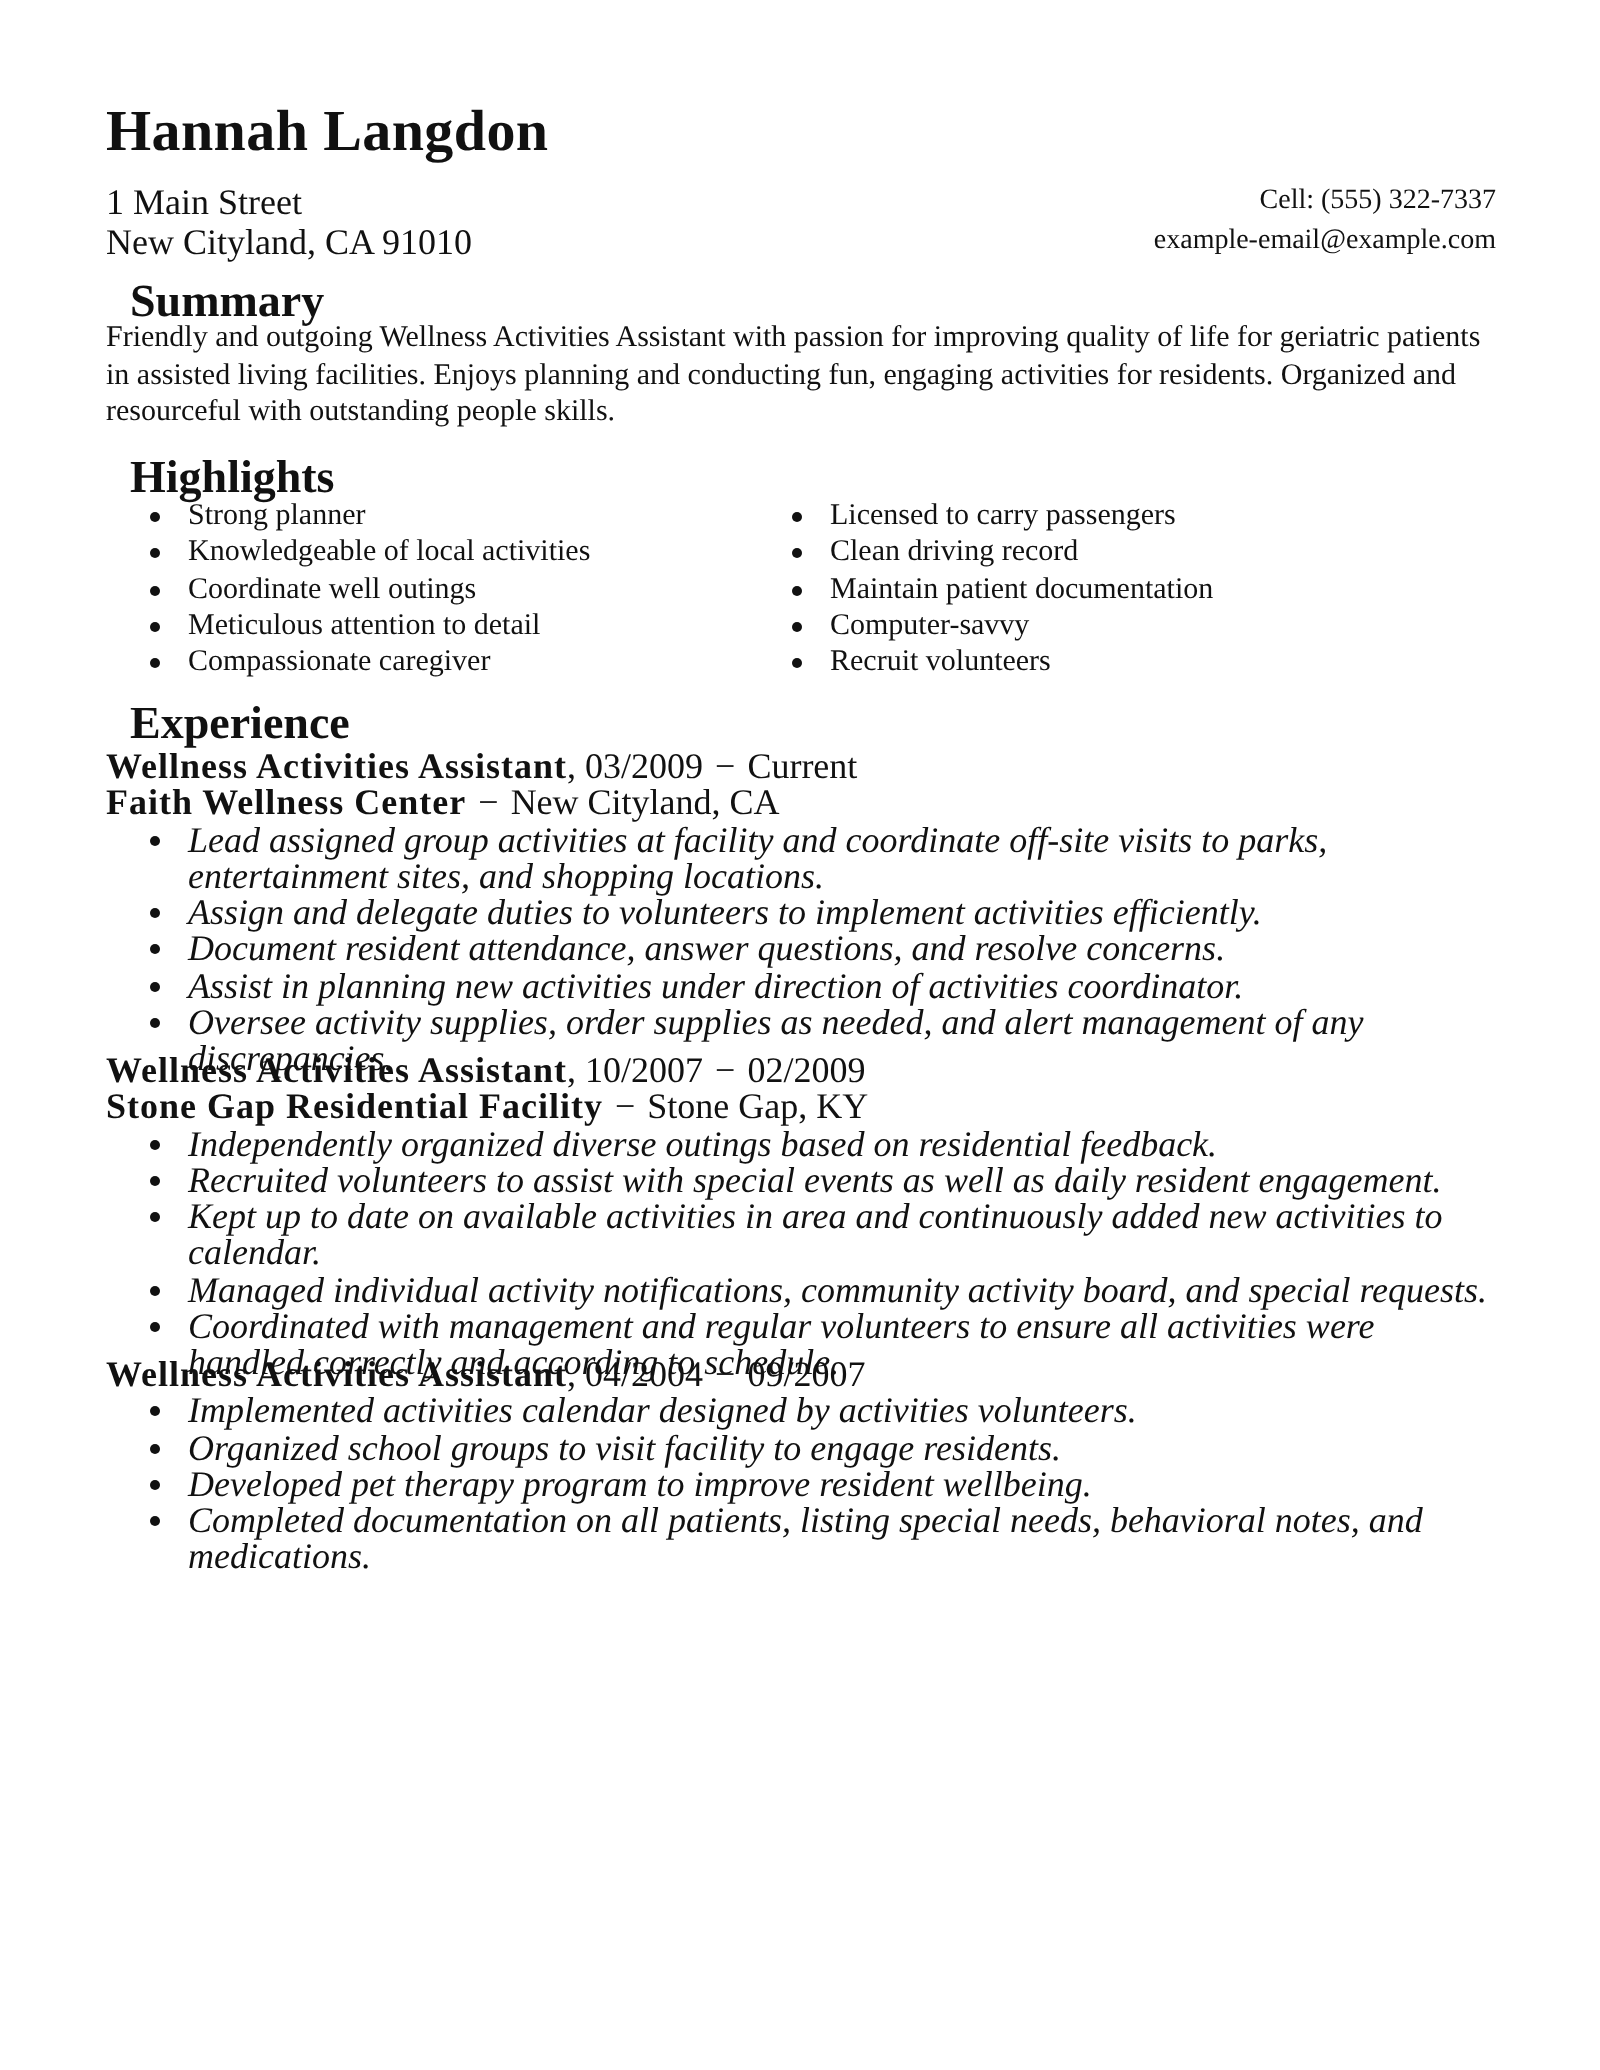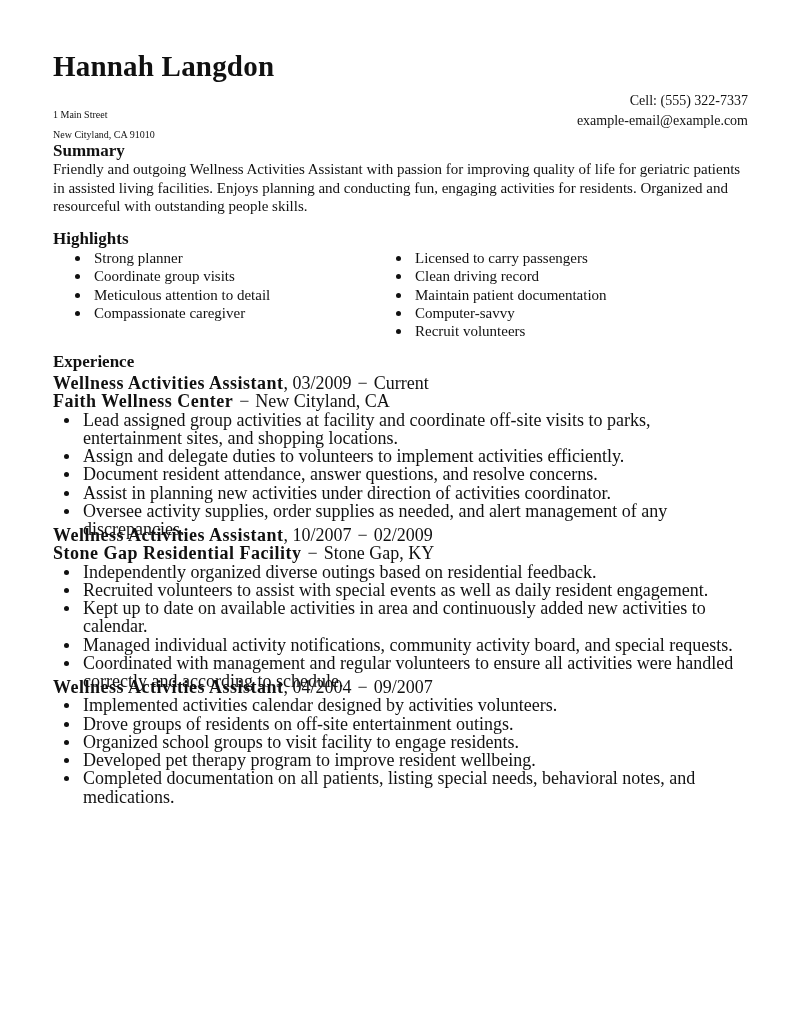--- a/index.html
+++ b/index.html
@@ -6,43 +6,43 @@
     body {
       width: 800px; height: 1035px; position: relative; overflow: hidden;
       font-family: "Liberation Serif", "DejaVu Serif", serif;
       color: #111111;
     }
     .page { position: absolute; left: 53px; top: 0; width: 695px; }
     .name {
       position: absolute; left: 0; top: 49px;
       font-size: 29px; font-weight: bold; line-height: 34px; letter-spacing: 0.2px;
     }
-    .contact-left { position: absolute; left: 0; top: 91px; font-size: 10px; line-height: 20px; margin-top: 14px; }
+    .contact-left { position: absolute; left: 0; top: 91px; font-size: 18px; line-height: 20px; }
     .contact-right { position: absolute; right: 0; top: 91px; font-size: 14px; line-height: 20px; text-align: right; }
     .section-title {
-      position: absolute; left: 0; font-size: 17px; font-weight: bold; line-height: 20px;
+      position: absolute; left: 12px; font-size: 23px; font-weight: bold; line-height: 20px;
     }
     .summary-text {
       position: absolute; left: 0; top: 160px; width: 695px;
       font-size: 15px; line-height: 18.5px;
     }
     ul { margin: 0; padding: 0; list-style: none; }
     li { position: relative; }
     .bullet::before {
       content: ""; position: absolute; left: -19px; top: 7px;
       width: 5px; height: 5px; border-radius: 50%; background: #111;
     }
     .hl-col { position: absolute; top: 249px; font-size: 15px; line-height: 18.3px; }
     .hl-col.left { left: 41px; }
     .hl-col.right { left: 362px; }
     .exp-block { position: absolute; left: 0; width: 695px; font-size: 18px; line-height: 18.3px; }
     .job-title { font-weight: bold; letter-spacing: 0.5px; }
     .employer { font-weight: bold; letter-spacing: 0.5px; }
     .dash { padding: 0 6px; }
-    .exp-list { margin-left: 30px; width: 654px; }
+    .exp-list { margin-left: 41px; width: 654px; font-style: italic; }
   </style>
 </head>
 <body>
 
 <div class="page">
 
   <div class="name">Hannah Langdon</div>
 
   <div class="contact-left">
     <div>1 Main Street</div>
@@ -52,21 +52,22 @@
     <div>Cell: (555) 322-7337</div>
     <div>example-email@example.com</div>
   </div>
 
   <div class="section-title" style="top:141px;">Summary</div>
   <div class="summary-text">Friendly and outgoing Wellness Activities Assistant with passion for improving quality of life for geriatric patients in assisted living facilities. Enjoys planning and conducting fun, engaging activities for residents. Organized and resourceful with outstanding people skills.</div>
 
   <div class="section-title" style="top:229px;">Highlights</div>
   <ul class="hl-col left">
     <li class="bullet">Strong planner</li>
-    <li class="bullet">Coordinate group visits</li>
+    <li class="bullet">Knowledgeable of local activities</li>
+    <li class="bullet">Coordinate well outings</li>
     <li class="bullet">Meticulous attention to detail</li>
     <li class="bullet">Compassionate caregiver</li>
   </ul>
   <ul class="hl-col right">
     <li class="bullet">Licensed to carry passengers</li>
     <li class="bullet">Clean driving record</li>
     <li class="bullet">Maintain patient documentation</li>
     <li class="bullet">Computer-savvy</li>
     <li class="bullet">Recruit volunteers</li>
   </ul>
@@ -104,20 +105,19 @@
       <li class="bullet">Coordinated with management and regular volunteers to ensure all activities were handled correctly and according to schedule.</li>
     </ul>
   </div>
 
   <div class="exp-block" style="top:678px;">
     <div>
       <span class="job-title">Wellness Activities Assistant</span><span>, 04/2004</span><span class="dash">−</span><span>09/2007</span>
     </div>
     <ul class="exp-list">
       <li class="bullet">Implemented activities calendar designed by activities volunteers.</li>
-      <li class="bullet">Drove groups of residents on off-site entertainment outings.</li>
       <li class="bullet">Organized school groups to visit facility to engage residents.</li>
       <li class="bullet">Developed pet therapy program to improve resident wellbeing.</li>
       <li class="bullet">Completed documentation on all patients, listing special needs, behavioral notes, and medications.</li>
     </ul>
   </div>
 
 </div>
 
 </body></html>

